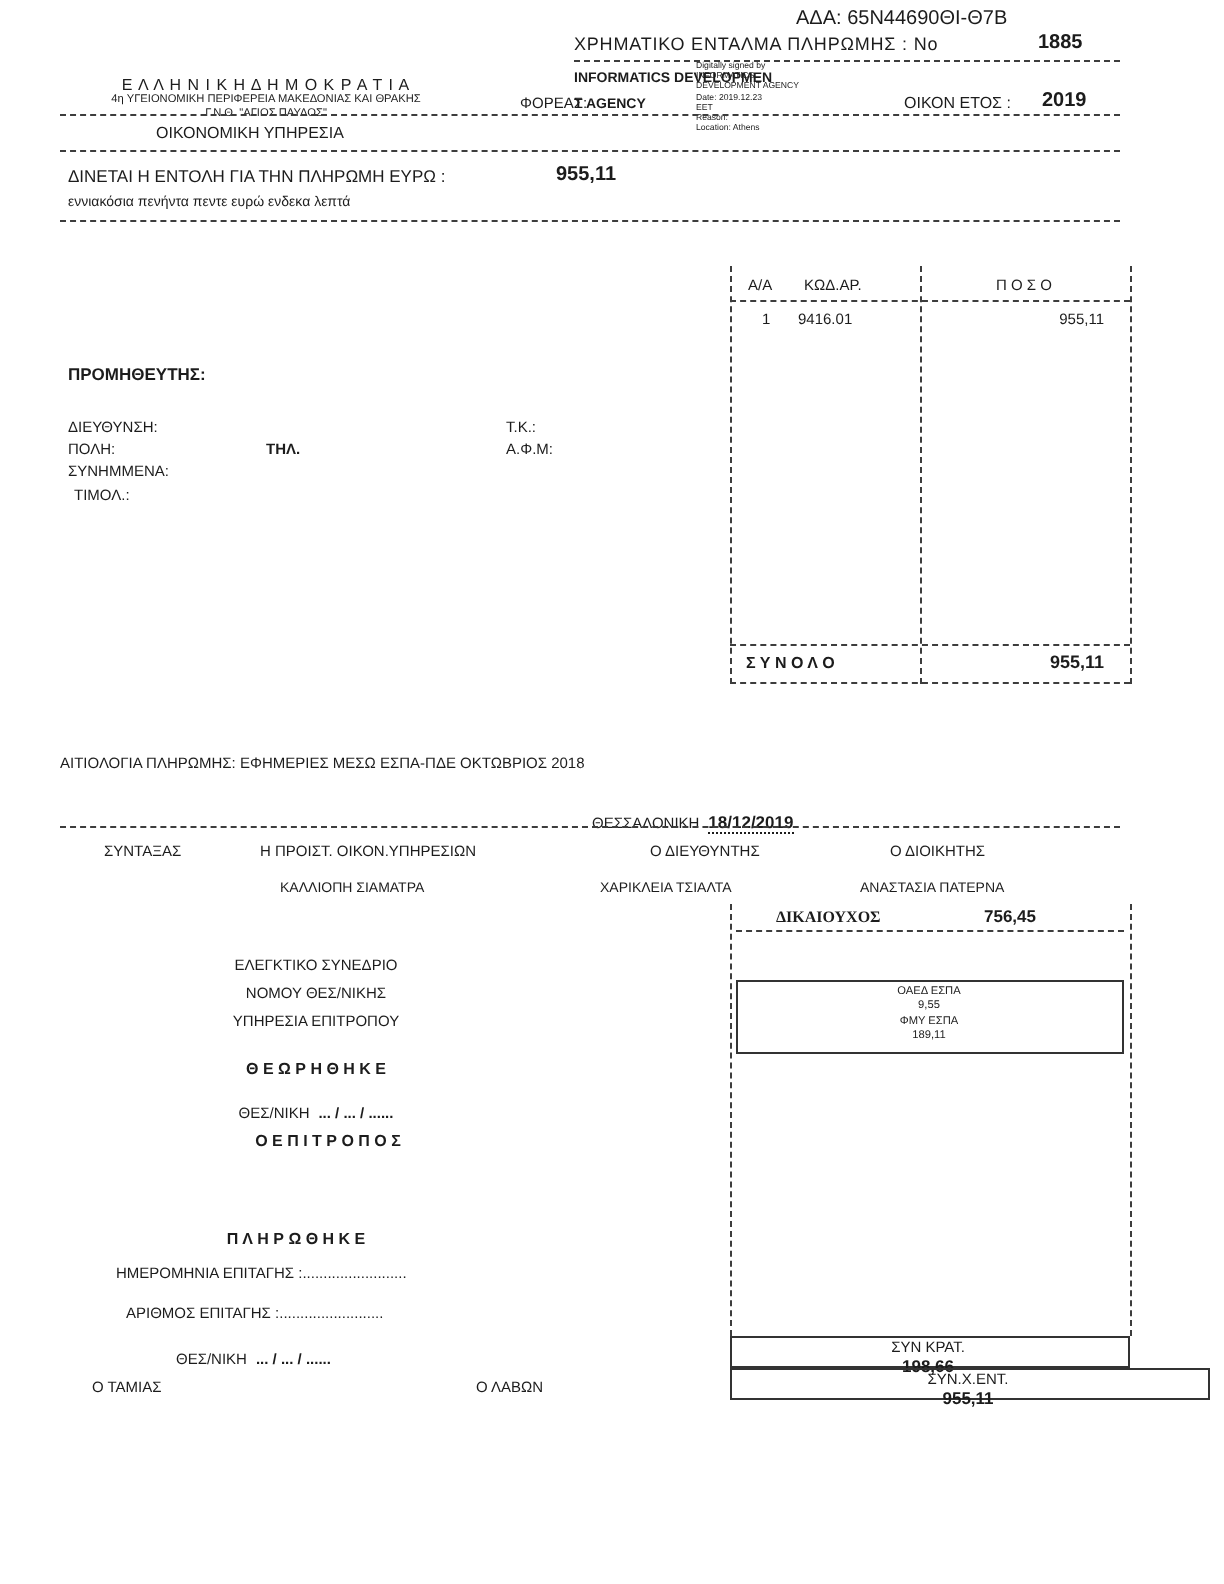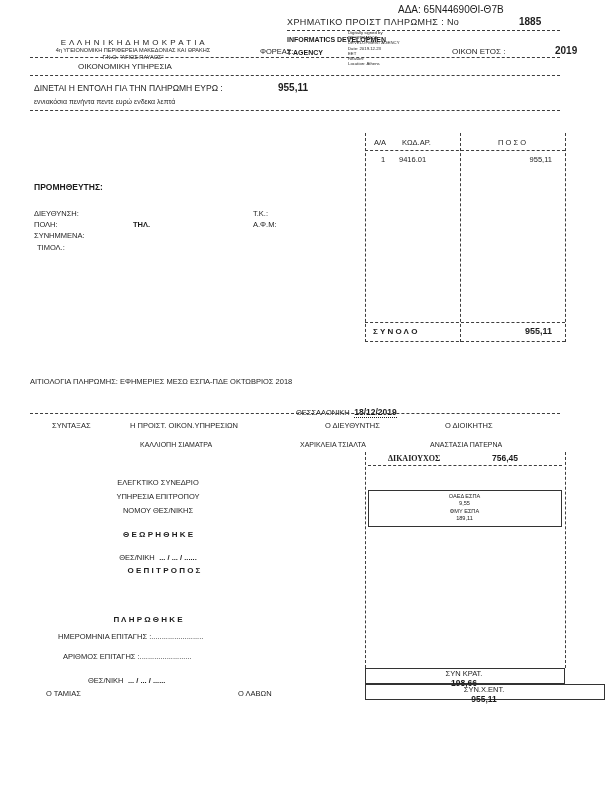--- a/index.html
+++ b/index.html
@@ -31,40 +31,40 @@
 <div class="page">
 
   <div class="abs c" style="left:28px;top:8px;width:210px;margin-top:30px;">
     <div class="t8" style="letter-spacing:0.5px;">Ε Λ Λ Η Ν Ι Κ Η   Δ Η Μ Ο Κ Ρ Α Τ Ι Α</div>
     <div class="t55">4η ΥΓΕΙΟΝΟΜΙΚΗ ΠΕΡΙΦΕΡΕΙΑ ΜΑΚΕΔΟΝΙΑΣ ΚΑΙ ΘΡΑΚΗΣ</div>
     <div class="t55">Γ.Ν.Θ. "ΑΓΙΟΣ ΠΑΥΛΟΣ"</div>
   </div>
 
   <div class="abs t105" style="left:398px;top:4px;">ΑΔΑ: 65Ν44690ΘΙ-Θ7Β</div>
 
-  <div class="abs t9" style="left:287px;top:17px;letter-spacing:0.4px;">ΧΡΗΜΑΤΙΚΟ ΠΡΟΙΣΤ ΠΛΗΡΩΜΗΣ : Νο</div>
+  <div class="abs t9" style="left:287px;top:17px;letter-spacing:0.4px;">ΧΡΗΜΑΤΙΚΟ ΕΝΤΑΛΜΑ ΠΛΗΡΩΜΗΣ : Νο</div>
   <div class="abs t10 b" style="left:519px;top:16px;">1885</div>
 
   <div class="hd" style="left:287px;top:30px;width:273px;"></div>
 
   <div class="abs" style="left:287px;top:33px;">
     <div class="t7 b" style="line-height:13px;">INFORMATICS DEVELOPMEN</div>
     <div class="t7 b" style="line-height:13px;">T AGENCY</div>
   </div>
   <div class="abs t4 pre" style="left:348px;top:30px;width:62px;white-space:pre-line;">Digitally signed by
 INFORMATICS
 DEVELOPMENT AGENCY
 Date: 2019.12.23
 EET
 Reason:
 Location: Athens</div>
 
   <div class="abs t75" style="left:260px;top:47px;">ΦΟΡΕΑΣ:</div>
   <div class="abs t8" style="left:452px;top:47px;">ΟΙΚΟΝ ΕΤΟΣ :</div>
-  <div class="abs t10 b" style="left:521px;top:45px;margin-left:34px;">2019</div>
+  <div class="abs t10 b" style="left:521px;top:45px;">2019</div>
 
   <div class="hd" style="left:30px;top:57px;width:530px;"></div>
 
   <div class="abs t8" style="left:78px;top:62px;">ΟΙΚΟΝΟΜΙΚΗ ΥΠΗΡΕΣΙΑ</div>
 
   <div class="hd" style="left:30px;top:75px;width:530px;"></div>
 
   <div class="abs t85" style="left:34px;top:83px;">ΔΙΝΕΤΑΙ Η ΕΝΤΟΛΗ ΓΙΑ ΤΗΝ ΠΛΗΡΩΜΗ ΕΥΡΩ :</div>
   <div class="abs t10 b" style="left:278px;top:82px;">955,11</div>
   <div class="abs t7" style="left:34px;top:98px;">εννιακόσια πενήντα πεντε  ευρώ ενδεκα λεπτά</div>
@@ -134,22 +134,22 @@
       <span>9,55</span>
     </div>
     <div class="row t55" style="padding:1px 5px 0 4px;">
       <span>ΦΜΥ ΕΣΠΑ</span>
       <span>189,11</span>
     </div>
   </div>
 
   <div class="abs c" style="left:78px;top:476px;width:160px;">
     <div class="t75" style="line-height:14px;">ΕΛΕΓΚΤΙΚΟ ΣΥΝΕΔΡΙΟ</div>
+    <div class="t75" style="line-height:14px;">ΝΟΜΟΥ ΘΕΣ/ΝΙΚΗΣ</div>
     <div class="t75" style="line-height:14px;">ΥΠΗΡΕΣΙΑ ΕΠΙΤΡΟΠΟΥ</div>
-    <div class="t75" style="line-height:14px;">ΝΟΜΟΥ ΘΕΣ/ΝΙΚΗΣ</div>
   </div>
 
   <div class="abs t8 b c" style="left:78px;top:530px;width:160px;">Θ Ε Ω Ρ Η Θ Η Κ Ε</div>
   <div class="abs c" style="left:58px;top:546px;width:200px;">
     <span class="t75">ΘΕΣ/ΝΙΚΗ</span>
     <span class="t75 b">... / ... / ......</span>
   </div>
   <div class="abs t8 b c" style="left:84px;top:566px;width:160px;">Ο  Ε Π Ι Τ Ρ Ο Π Ο Σ</div>
 
   <div class="abs t8 b c" style="left:58px;top:615px;width:180px;">Π Λ Η Ρ Ω Θ Η Κ Ε</div>

